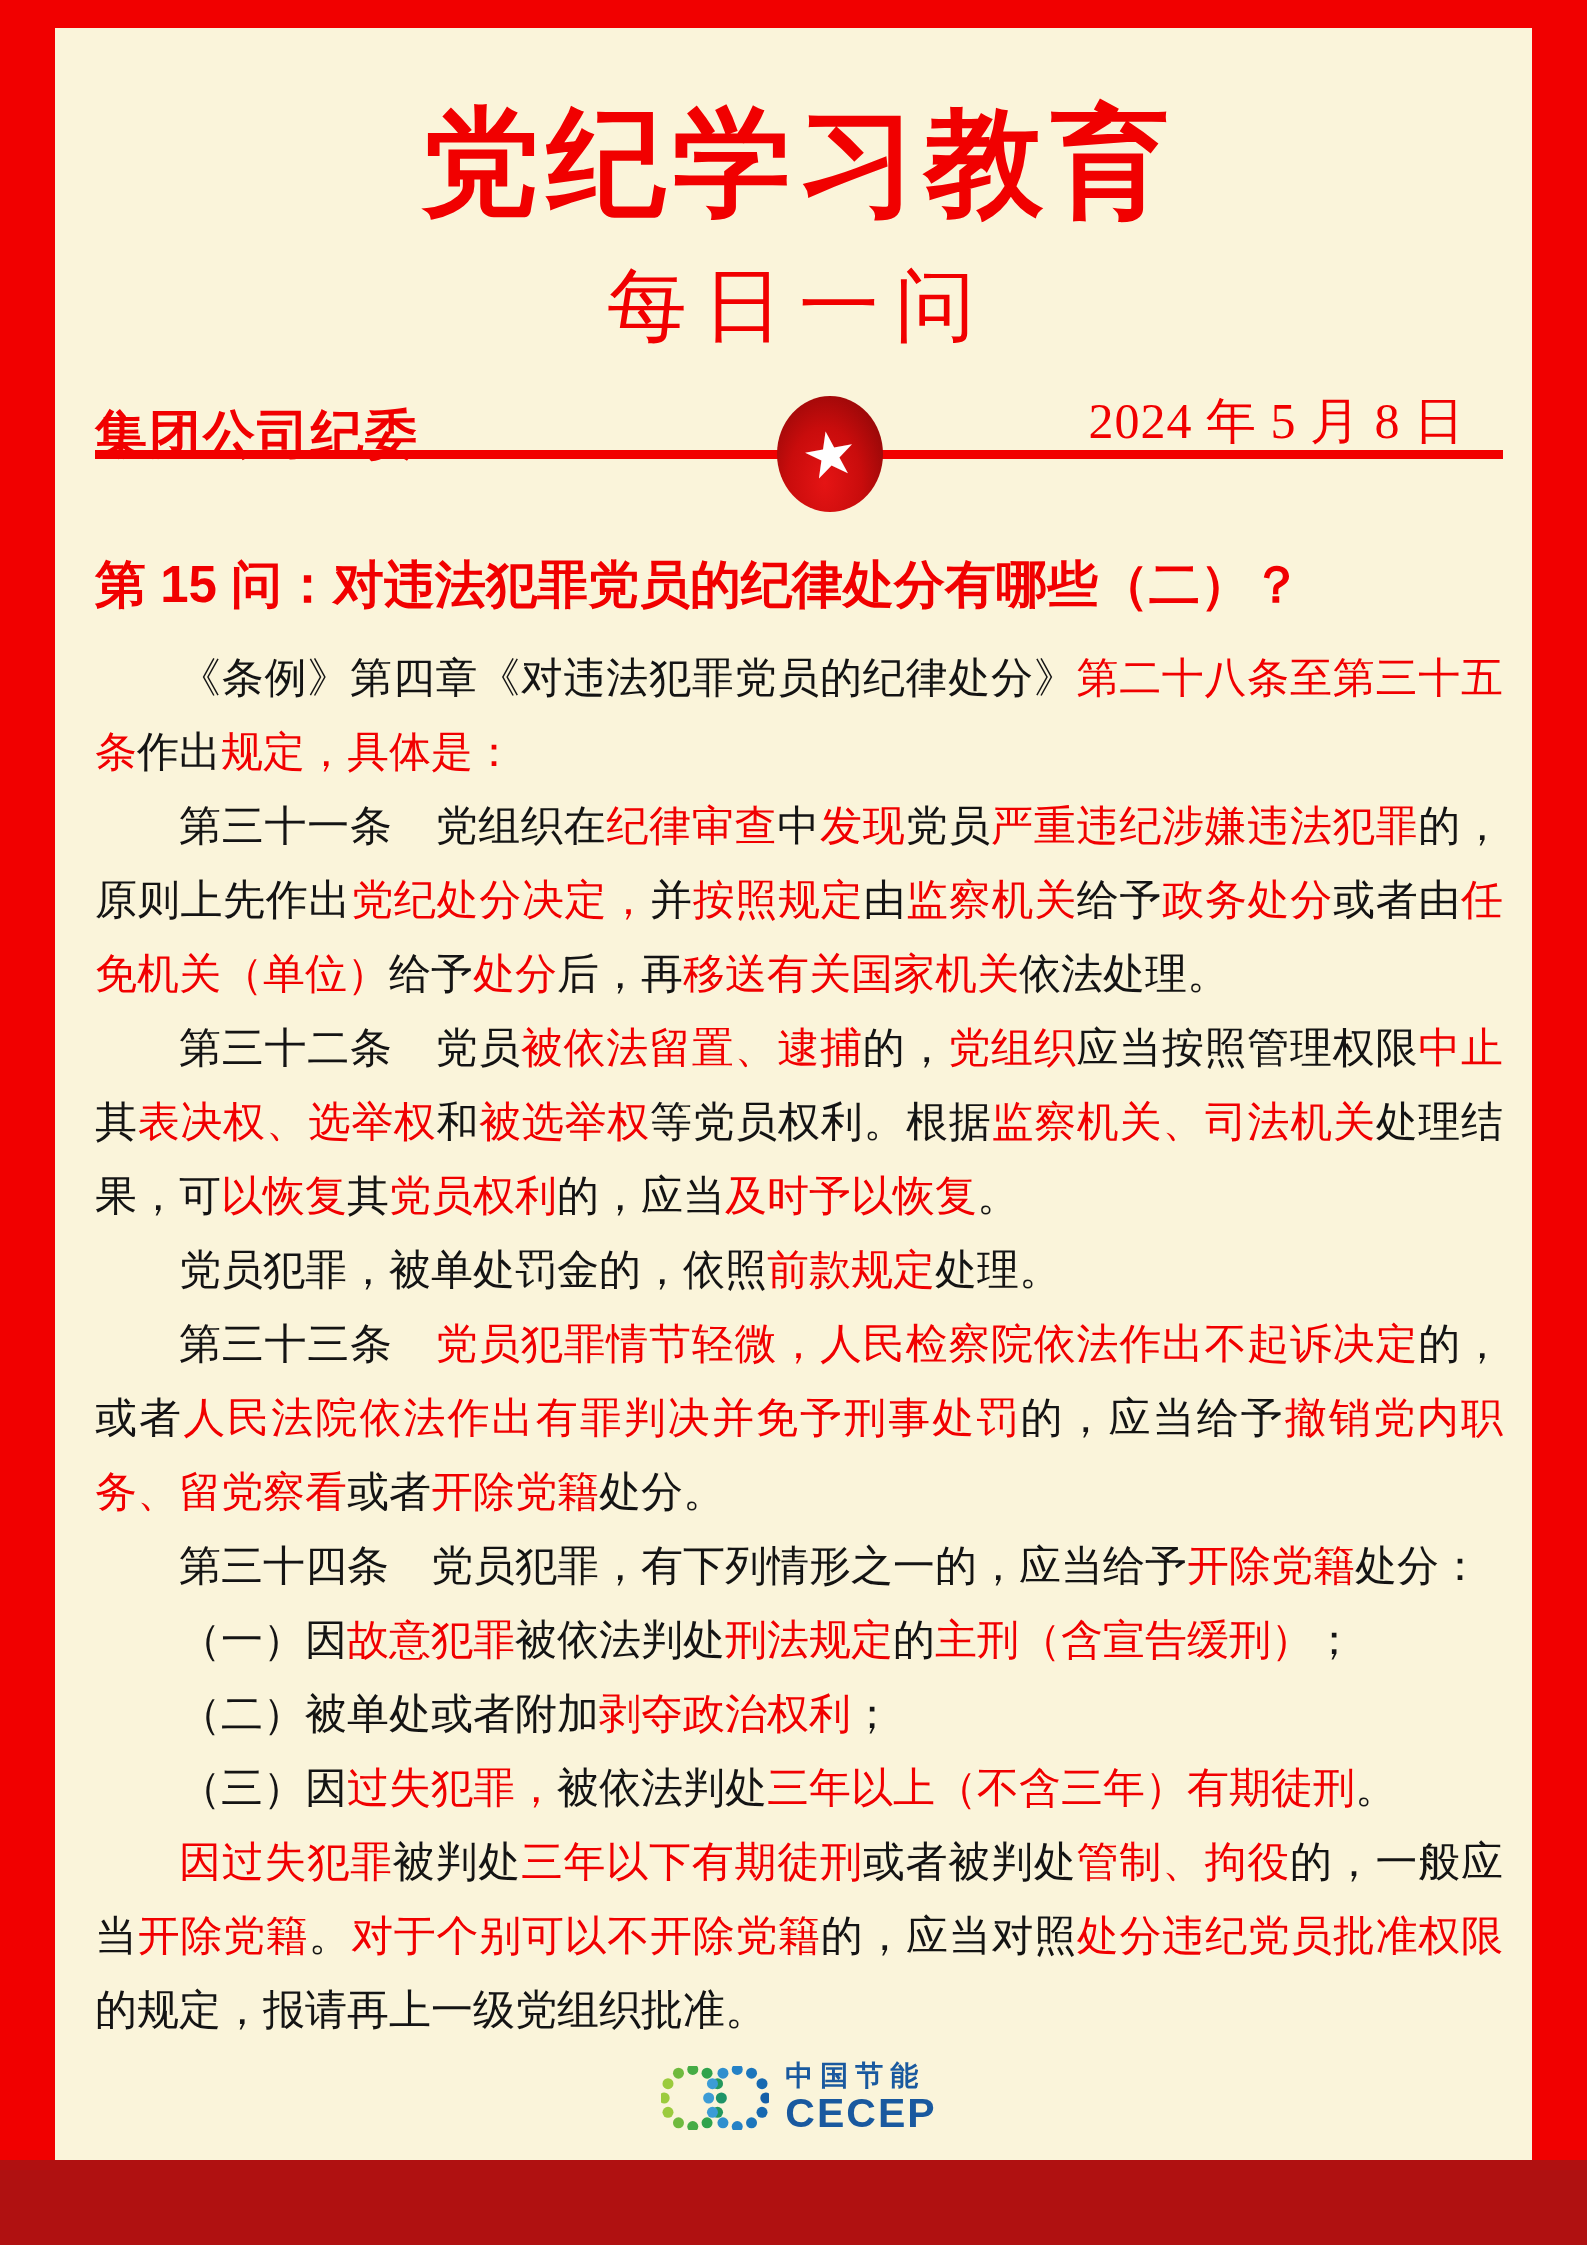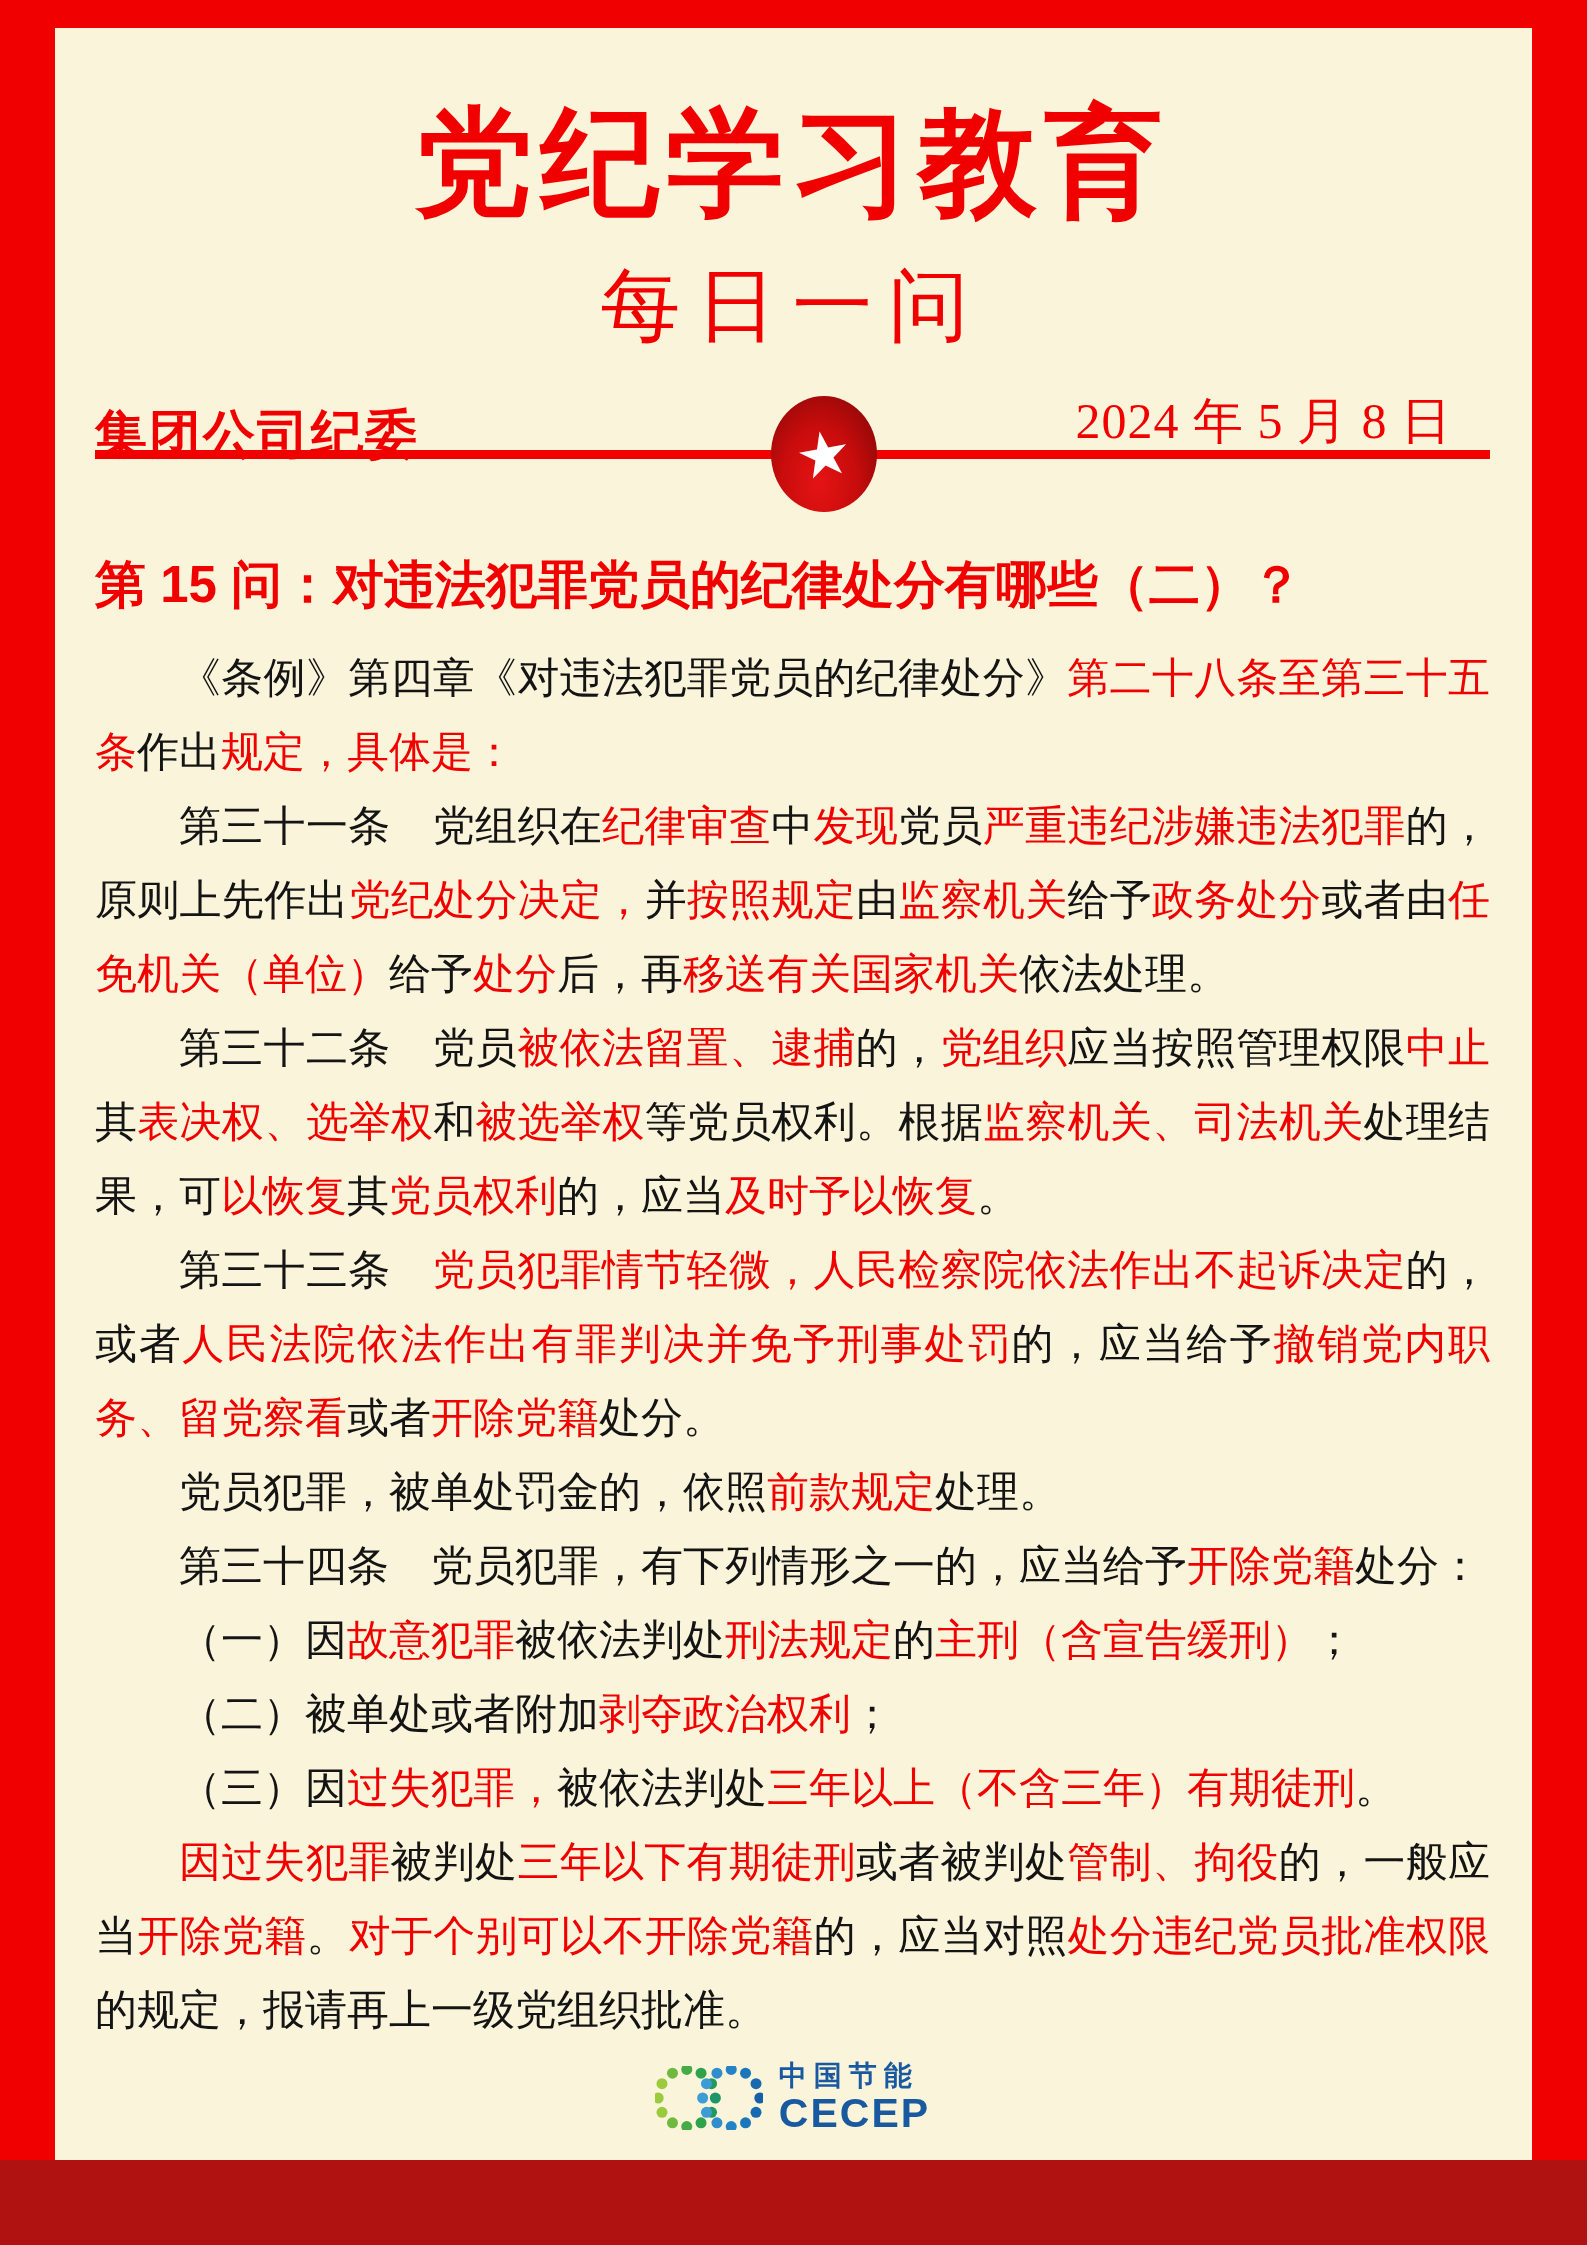--- a/index.html
+++ b/index.html
@@ -17,21 +17,21 @@
     overflow:hidden;
     font-family:"Liberation Serif","DejaVu Serif",serif;
   }
   .border-top{position:absolute;top:0;left:0;right:0;height:28px;background:var(--red);z-index:3;}
   .border-left{position:absolute;top:0;left:0;width:55px;bottom:85px;background:var(--red);z-index:3;}
   .border-right{position:absolute;top:0;right:0;width:55px;bottom:85px;background:var(--red);z-index:3;}
   .border-bottom{position:absolute;left:0;right:0;bottom:0;height:85px;background:var(--dark-red);z-index:4;}
 
   .content{
     position:absolute;top:28px;left:55px;right:55px;bottom:85px;
-    padding:0 42px 0 40px;
+    padding:0 29px 0 40px;
   }
 
   .main-title{
     margin:75px 0 0 0;
     text-align:center;
     font-family:"Liberation Sans","DejaVu Sans",sans-serif;
     font-weight:bold;
     font-size:118px;line-height:1;
     letter-spacing:8px;
     color:var(--red);
@@ -133,22 +133,22 @@
         <span class="star">★</span>
       </div>
     </div>
 
     <div class="question-title">第 15 问：对违法犯罪党员的纪律处分有哪些（二）？</div>
 
     <div class="body-text">
       <p><span class="blk">《条例》第四章《对违法犯罪党员的纪律处分》</span><span class="red">第二十八条至第三十五条</span><span class="blk">作出</span><span class="red">规定，具体是：</span></p>
       <p><span class="blk">第三十一条　党组织在</span><span class="red">纪律审查</span><span class="blk">中</span><span class="red">发现</span><span class="blk">党员</span><span class="red">严重违纪涉嫌违法犯罪</span><span class="blk">的，原则上先作出</span><span class="red">党纪处分决定，</span><span class="blk">并</span><span class="red">按照规定</span><span class="blk">由</span><span class="red">监察机关</span><span class="blk">给予</span><span class="red">政务处分</span><span class="blk">或者由</span><span class="red">任免机关（单位）</span><span class="blk">给予</span><span class="red">处分</span><span class="blk">后，再</span><span class="red">移送有关国家机关</span><span class="blk">依法处理。</span></p>
       <p><span class="blk">第三十二条　党员</span><span class="red">被依法留置、逮捕</span><span class="blk">的，</span><span class="red">党组织</span><span class="blk">应当按照管理权限</span><span class="red">中止</span><span class="blk">其</span><span class="red">表决权、选举权</span><span class="blk">和</span><span class="red">被选举权</span><span class="blk">等党员权利。根据</span><span class="red">监察机关、司法机关</span><span class="blk">处理结果，可</span><span class="red">以恢复</span><span class="blk">其</span><span class="red">党员权利</span><span class="blk">的，应当</span><span class="red">及时予以恢复</span><span class="blk">。</span></p>
+      <p><span class="blk">党员犯罪，被单处罚金的，依照</span><span class="red">前款规定</span><span class="blk">处理。</span></p>
       <p><span class="blk">第三十三条　</span><span class="red">党员犯罪情节轻微，人民检察院依法作出不起诉决定</span><span class="blk">的，或者</span><span class="red">人民法院依法作出有罪判决并免予刑事处罚</span><span class="blk">的，应当给予</span><span class="red">撤销党内职务、留党察看</span><span class="blk">或者</span><span class="red">开除党籍</span><span class="blk">处分。</span></p>
-      <p><span class="blk">党员犯罪，被单处罚金的，依照</span><span class="red">前款规定</span><span class="blk">处理。</span></p>
       <p><span class="blk">第三十四条　党员犯罪，有下列情形之一的，应当给予</span><span class="red">开除党籍</span><span class="blk">处分：</span></p>
       <p><span class="blk">（一）因</span><span class="red">故意犯罪</span><span class="blk">被依法判处</span><span class="red">刑法规定</span><span class="blk">的</span><span class="red">主刑（含宣告缓刑）</span><span class="blk">；</span></p>
       <p><span class="blk">（二）被单处或者附加</span><span class="red">剥夺政治权利</span><span class="blk">；</span></p>
       <p><span class="blk">（三）因</span><span class="red">过失犯罪，</span><span class="blk">被依法判处</span><span class="red">三年以上（不含三年）有期徒刑</span><span class="blk">。</span></p>
       <p><span class="red">因过失犯罪</span><span class="blk">被判处</span><span class="red">三年以下有期徒刑</span><span class="blk">或者被判处</span><span class="red">管制、拘役</span><span class="blk">的，一般应当</span><span class="red">开除党籍</span><span class="blk">。</span><span class="red">对于个别可以不开除党籍</span><span class="blk">的，应当对照</span><span class="red">处分违纪党员批准权限</span><span class="blk">的规定，报请再上一级党组织批准。</span></p>
     </div>
 
     <div class="footer-logo">
       <svg width="108" height="64" viewBox="0 0 102 60">
 

